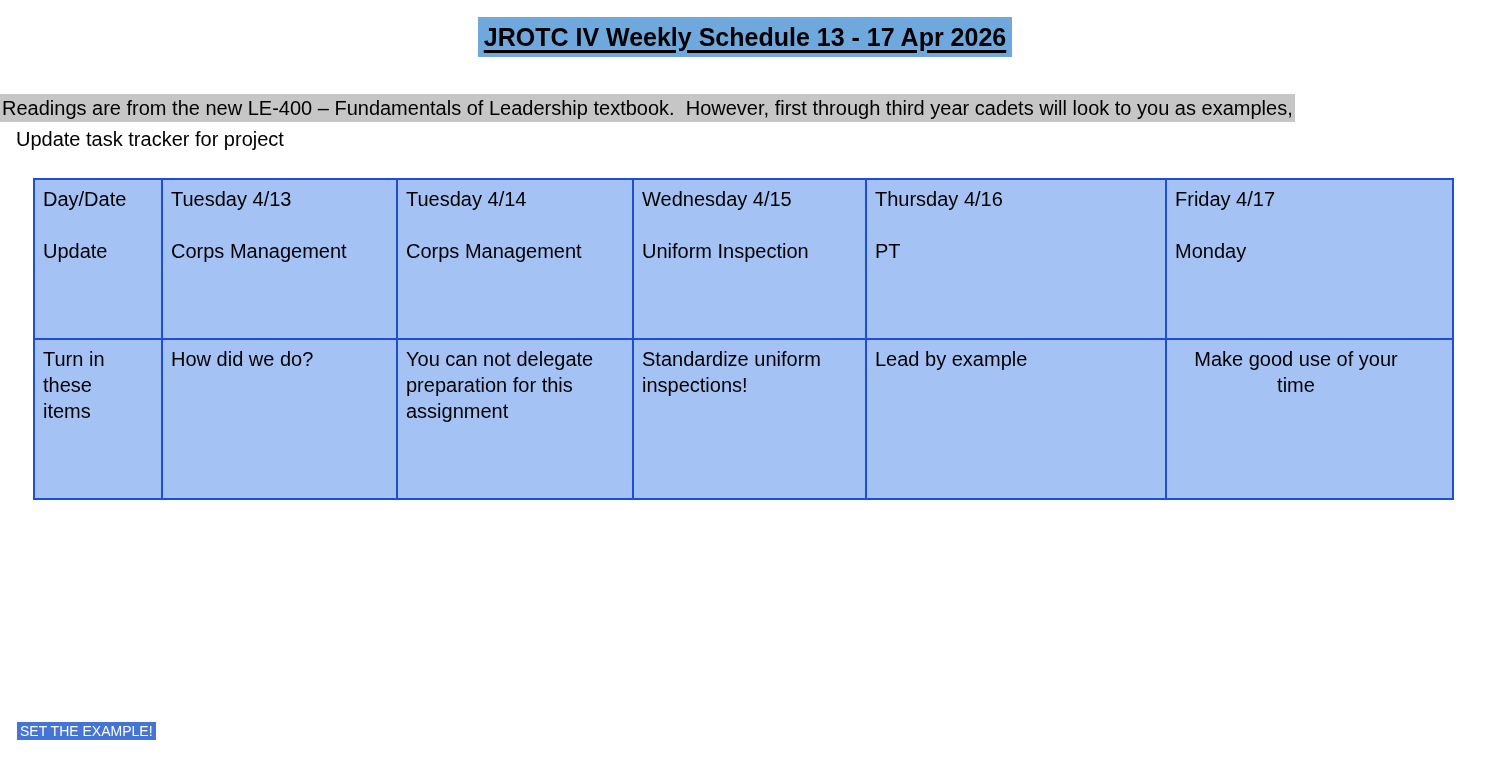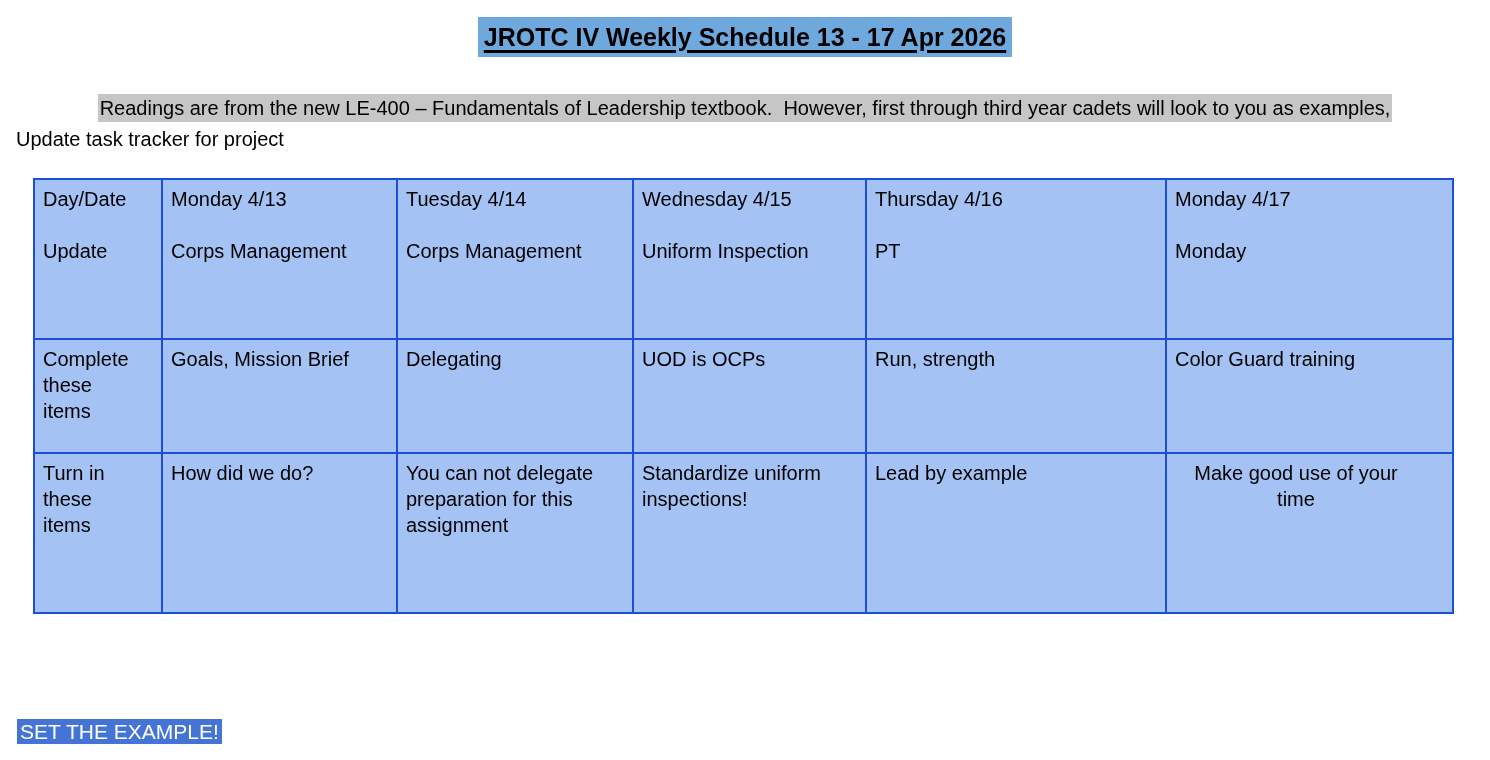--- a/index.html
+++ b/index.html
@@ -8,21 +8,21 @@
     font-family: "Liberation Sans", sans-serif; color: #000000;
   }
   .title-wrap { text-align: center; margin-top: 17px; }
   .title-hl {
     display: inline-block; background: #6FA8DC; color: #000;
     font-size: 25px; font-weight: bold; line-height: 34px;
     padding: 3px 6px 3px 6px;
     text-decoration: underline; text-decoration-thickness: 3px; text-underline-offset: 4px;
     white-space: pre-wrap;
   }
-  .intro { text-align: center; margin-top: 36px; font-size: 20px; line-height: 30px; }
+  .intro { text-align: left; margin-top: 36px; font-size: 20px; line-height: 30px; }
   .intro-hl { background: #C6C6C6; padding: 3px 2px; white-space: pre-wrap; }
   .task-line { margin: 5px 0 12px 16px; font-size: 20px; line-height: 22px; }
 
   table.schedule {
     border-collapse: collapse; table-layout: fixed;
     margin: 28px 0 0 33px; width: 1419px;
   }
   table.schedule td {
     border: 2px solid #1d4ed8; background: #A4C2F4;
     vertical-align: top; padding: 6px 8px; font-size: 20px; line-height: 26px;
@@ -30,21 +30,21 @@
   tr.r1 td { height: 146px; }
   tr.r2 td { height: 100px; }
   tr.r3 td { height: 146px; }
   .cell-line { margin: 0; white-space: pre-wrap; }
   .cell-line.gap { margin-top: 26px; }
   .narrow { max-width: 92px; }
   .mw240 { max-width: 242px; text-align: center; }
 
   .footer-wrap { position: absolute; left: 17px; top: 719px; }
   .footer-hl {
-    background: #4374D6; color: #ffffff; font-size: 21px; line-height: 25px;
+    background: #4374D6; color: #ffffff; font-size: 14px; line-height: 25px;
     padding: 1px 3px; white-space: pre-wrap;
   }
 </style>
 </head>
 <body>
 
 <div class="title-wrap">
   <span class="title-hl">JROTC IV Weekly Schedule 13 - 17 Apr 2026</span>
 </div>
 
@@ -63,58 +63,38 @@
     <col style="width:300px">
     <col style="width:287px">
   </colgroup>
   <tbody>
     <tr class="r1">
       <td>
         <p class="cell-line">Day/Date</p>
         <p class="cell-line gap">Update</p>
       </td>
       <td>
-        <p class="cell-line">Monday 4/13</p>
+        <p class="cell-line">Tuesday 4/13</p>
         <p class="cell-line gap">Corps Management</p>
       </td>
       <td>
         <p class="cell-line">Tuesday 4/14</p>
         <p class="cell-line gap">Corps Management</p>
       </td>
       <td>
         <p class="cell-line">Wednesday 4/15</p>
         <p class="cell-line gap">Uniform Inspection</p>
       </td>
       <td>
         <p class="cell-line">Thursday 4/16</p>
         <p class="cell-line gap">PT</p>
       </td>
       <td>
-        <p class="cell-line">Monday 4/17</p>
+        <p class="cell-line">Friday 4/17</p>
         <p class="cell-line gap">Monday</p>
-      </td>
-    </tr>
-    <tr class="r2">
-      <td>
-        <p class="cell-line narrow">Complete these items</p>
-      </td>
-      <td>
-        <p class="cell-line">Goals, Mission Brief</p>
-      </td>
-      <td>
-        <p class="cell-line">Delegating</p>
-      </td>
-      <td>
-        <p class="cell-line">UOD is OCPs</p>
-      </td>
-      <td>
-        <p class="cell-line">Run, strength</p>
-      </td>
-      <td>
-        <p class="cell-line">Color Guard training</p>
       </td>
     </tr>
     <tr class="r3">
       <td>
         <p class="cell-line narrow">Turn in these items</p>
       </td>
       <td>
         <p class="cell-line">How did we do?</p>
       </td>
       <td>

